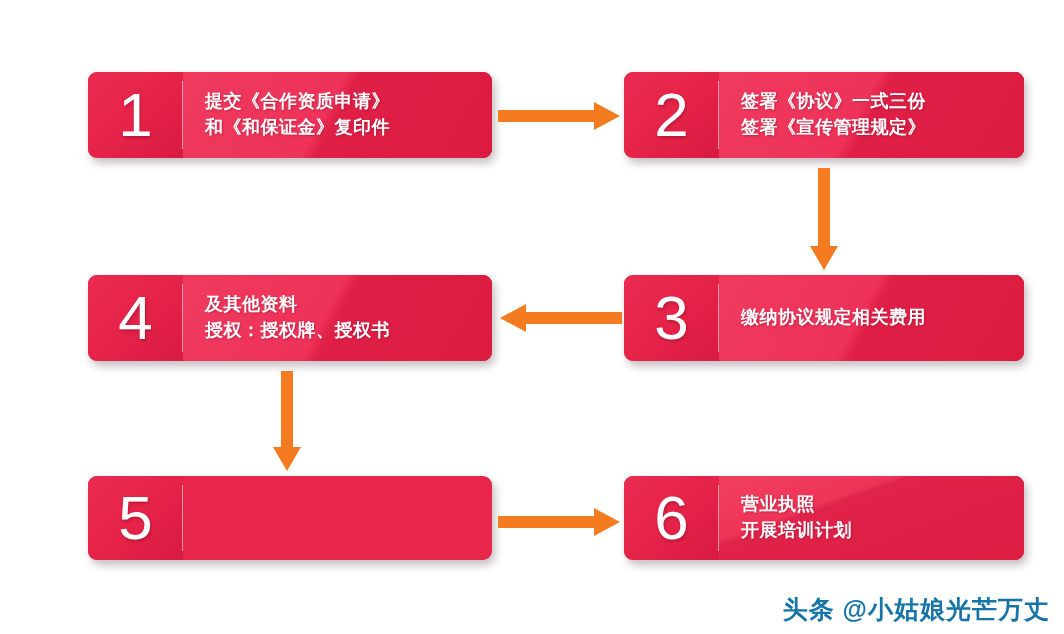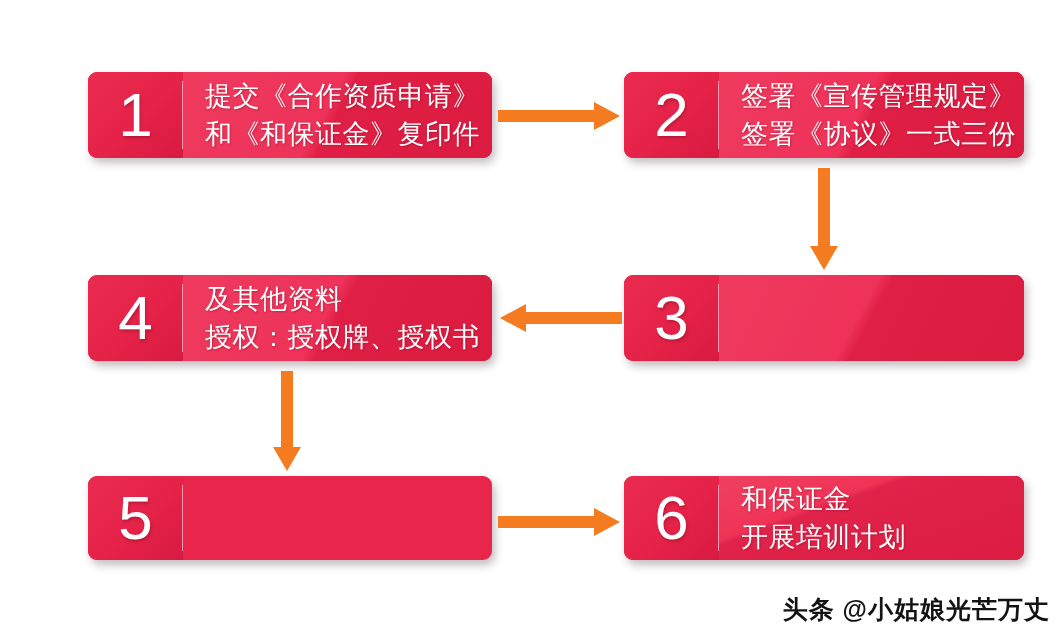--- a/index.html
+++ b/index.html
@@ -115,22 +115,22 @@
       #f0415f 0%,
       #ef3357 33%,
       #e0234a 36%,
       #dd1c41 100%
     );
   }
   .txt-line {
     position: relative;
     z-index: 2;
     font-family: "Liberation Sans", "DejaVu Sans", sans-serif;
-    font-size: 27px;
-    font-weight: 400;
+    font-size: 18px;
+    font-weight: 700;
     color: #ffffff;
     line-height: 1.42;
     letter-spacing: 0.5px;
     white-space: nowrap;
     text-shadow: 1px 1px 2px rgba(125, 12, 32, 0.40);
     user-select: none;
   }
 
   
   .arrow {
@@ -139,21 +139,21 @@
   .arrow svg { display: block; }
 
   
   .watermark {
     position: absolute;
     right: 14px;
     bottom: 8px;
     font-family: "Liberation Sans", "DejaVu Sans", sans-serif;
     font-size: 25px;
     font-weight: 700;
-    color: #000000;
+    color: #0369a1;
     opacity: 0.92;
     letter-spacing: 1px;
     white-space: nowrap;
     user-select: none;
   }
 </style>
 </head>
 <body>
 
 <div id="canvas">
@@ -172,36 +172,37 @@
     <svg width="124" height="32" viewBox="0 0 124 32" aria-hidden="true">
       <path d="M0 10 L96 10 L96 2 L122 16 L96 30 L96 22 L0 22 Z" fill="#f47b20"></path>
     </svg>
   </div>
 
   <div class="step-box" style="left:624px; top:72px; width:400px; height:86px;">
     <div class="num-panel">
       <span class="num-text">2</span>
     </div>
     <div class="txt-panel two-line">
+      <div class="txt-line">签署《协议》一式三份</div>
       <div class="txt-line">签署《宣传管理规定》</div>
-      <div class="txt-line">签署《协议》一式三份</div>
     </div>
   </div>
 
   <div class="arrow" style="left:808px; top:168px;">
     <svg width="32" height="104" viewBox="0 0 32 104" aria-hidden="true">
       <path d="M10 0 L22 0 L22 78 L30 78 L16 102 L2 78 L10 78 Z" fill="#f47b20"></path>
     </svg>
   </div>
 
   <div class="step-box" style="left:624px; top:275px; width:400px; height:86px;">
     <div class="num-panel">
       <span class="num-text">3</span>
     </div>
     <div class="txt-panel two-line">
+      <div class="txt-line">缴纳协议规定相关费用</div>
     </div>
   </div>
 
   <div class="arrow" style="left:500px; top:302px;">
     <svg width="122" height="32" viewBox="0 0 122 32" aria-hidden="true">
       <path d="M122 10 L26 10 L26 2 L0 16 L26 30 L26 22 L122 22 Z" fill="#f47b20"></path>
     </svg>
   </div>
 
   <div class="step-box" style="left:88px; top:275px; width:404px; height:86px;">
@@ -230,20 +231,20 @@
     <svg width="124" height="32" viewBox="0 0 124 32" aria-hidden="true">
       <path d="M0 10 L96 10 L96 2 L122 16 L96 30 L96 22 L0 22 Z" fill="#f47b20"></path>
     </svg>
   </div>
 
   <div class="step-box" style="left:624px; top:476px; width:400px; height:84px;">
     <div class="num-panel">
       <span class="num-text">6</span>
     </div>
     <div class="txt-panel wide-sheen">
-      <div class="txt-line">和保证金</div>
+      <div class="txt-line">营业执照</div>
       <div class="txt-line">开展培训计划</div>
     </div>
   </div>
 
   <div class="watermark">头条 @小姑娘光芒万丈</div>
 
 </div>
 
 </body></html>

